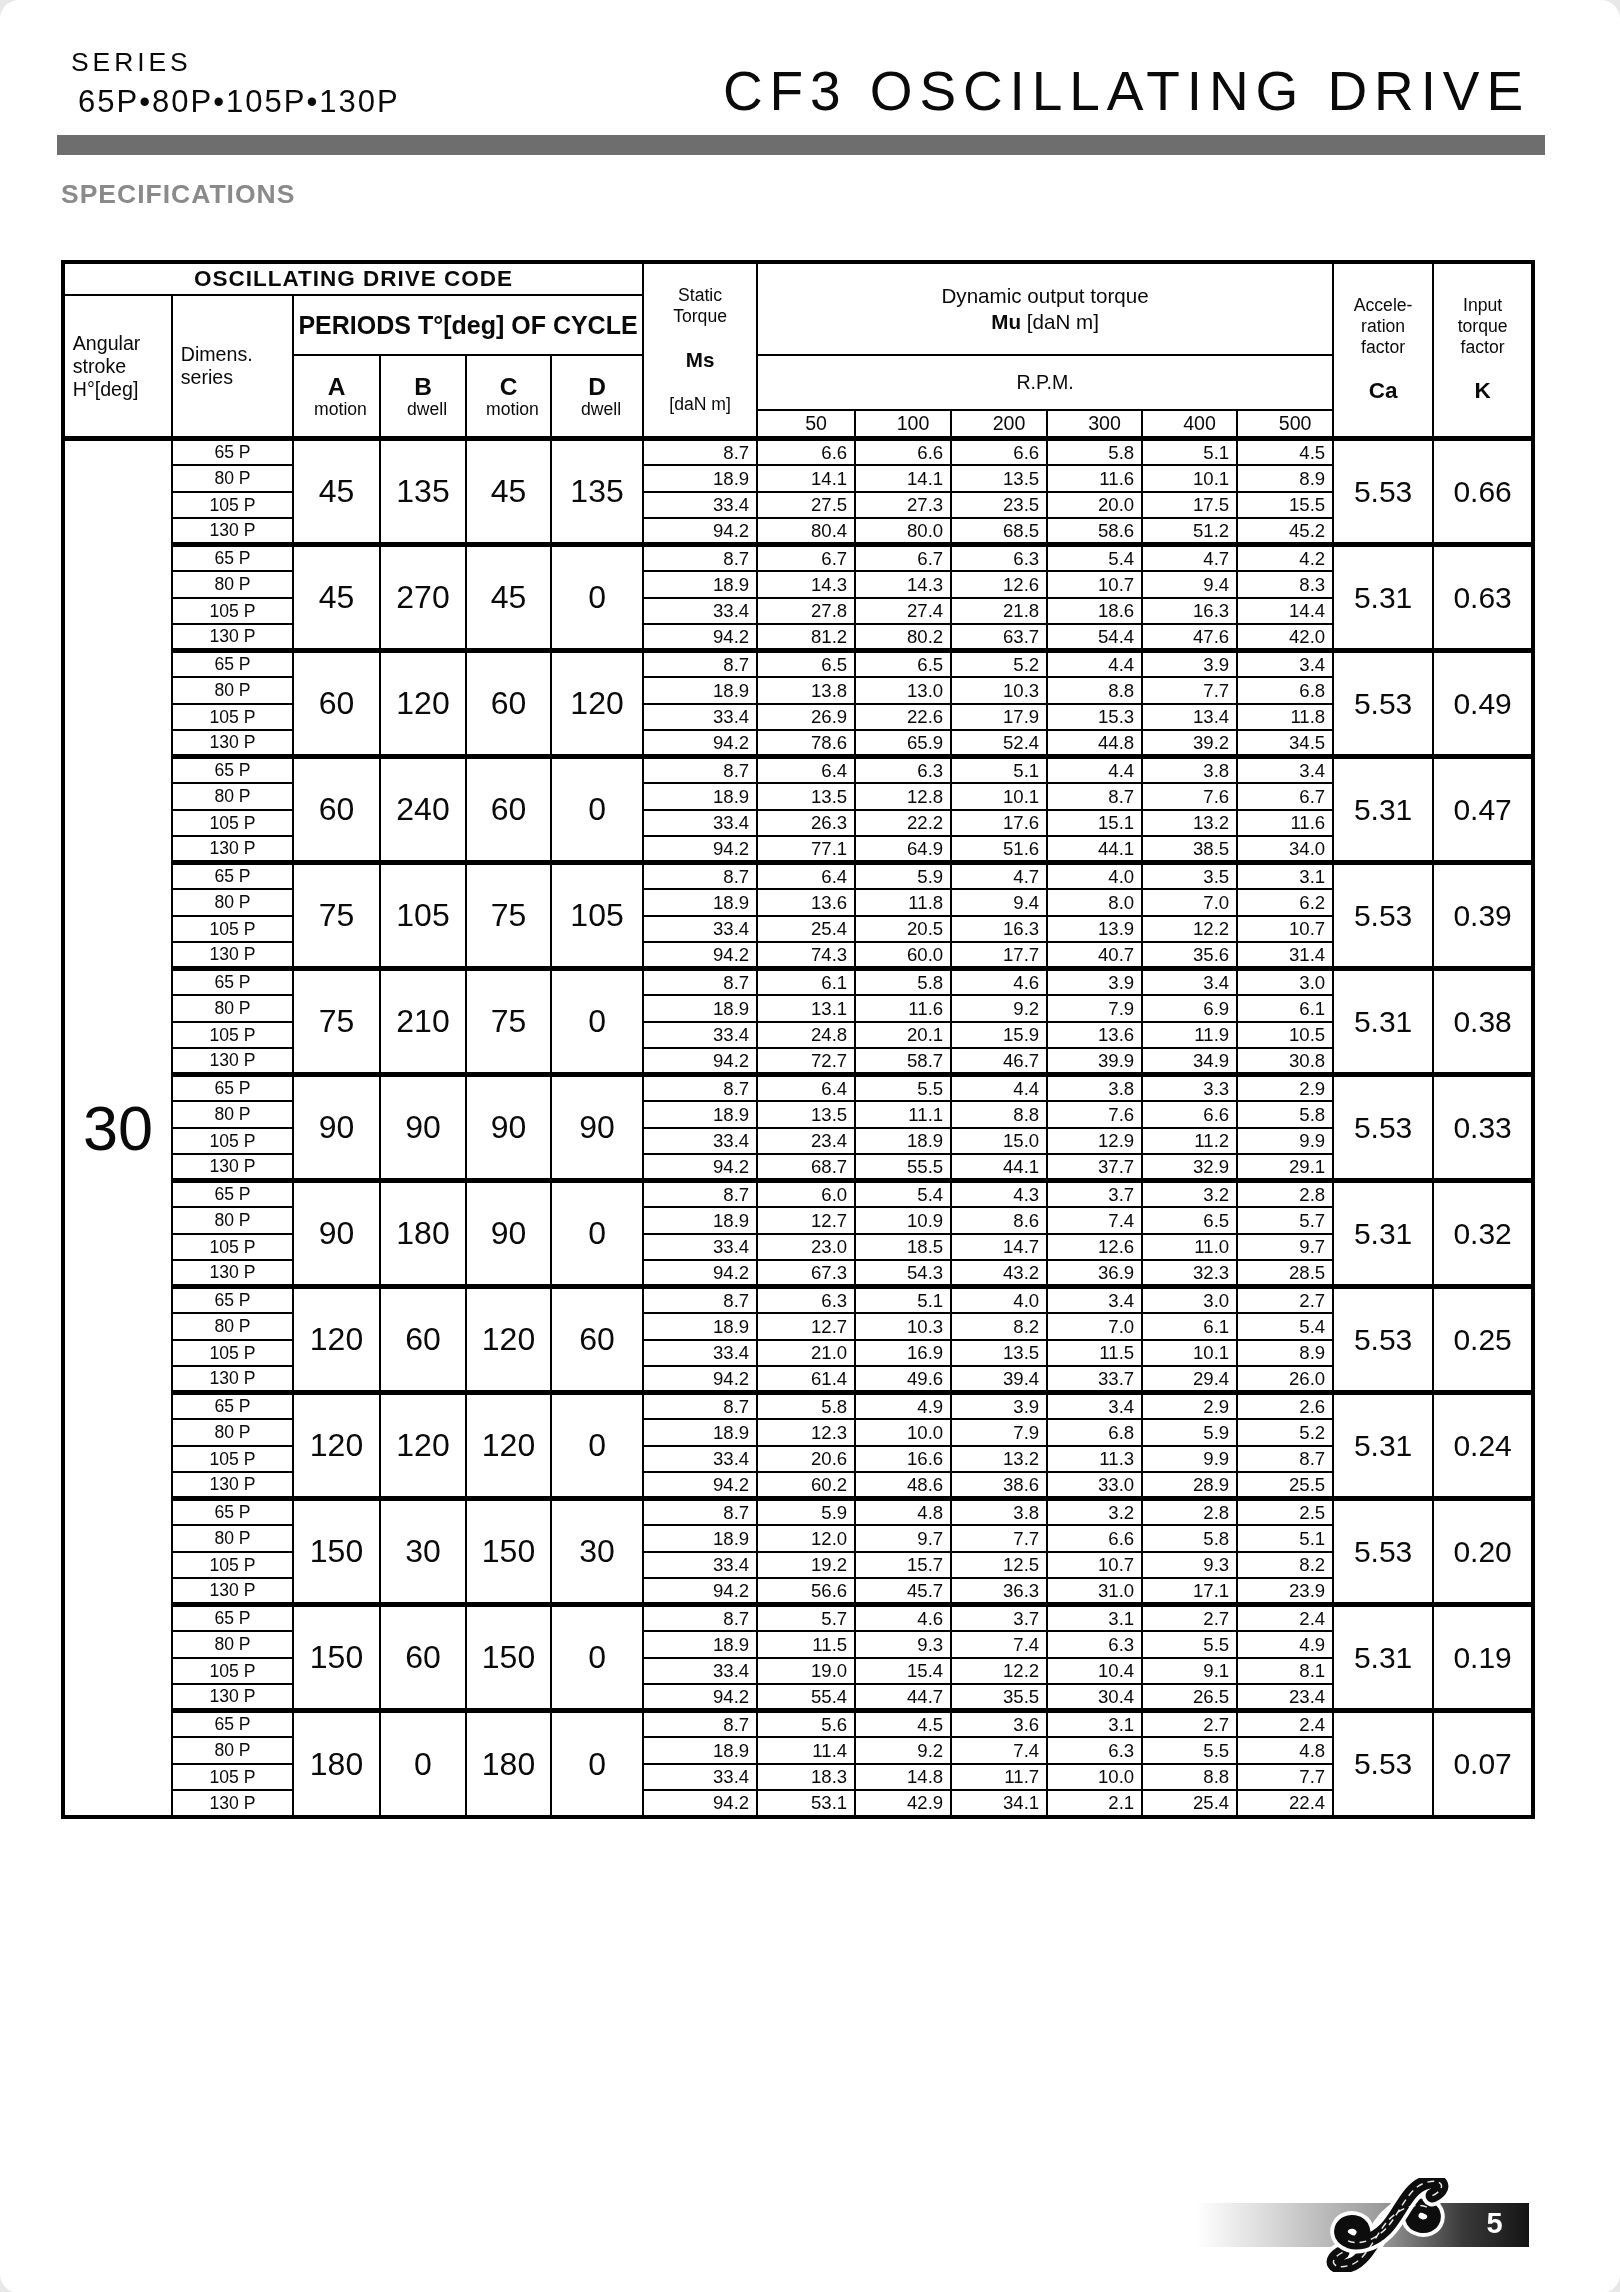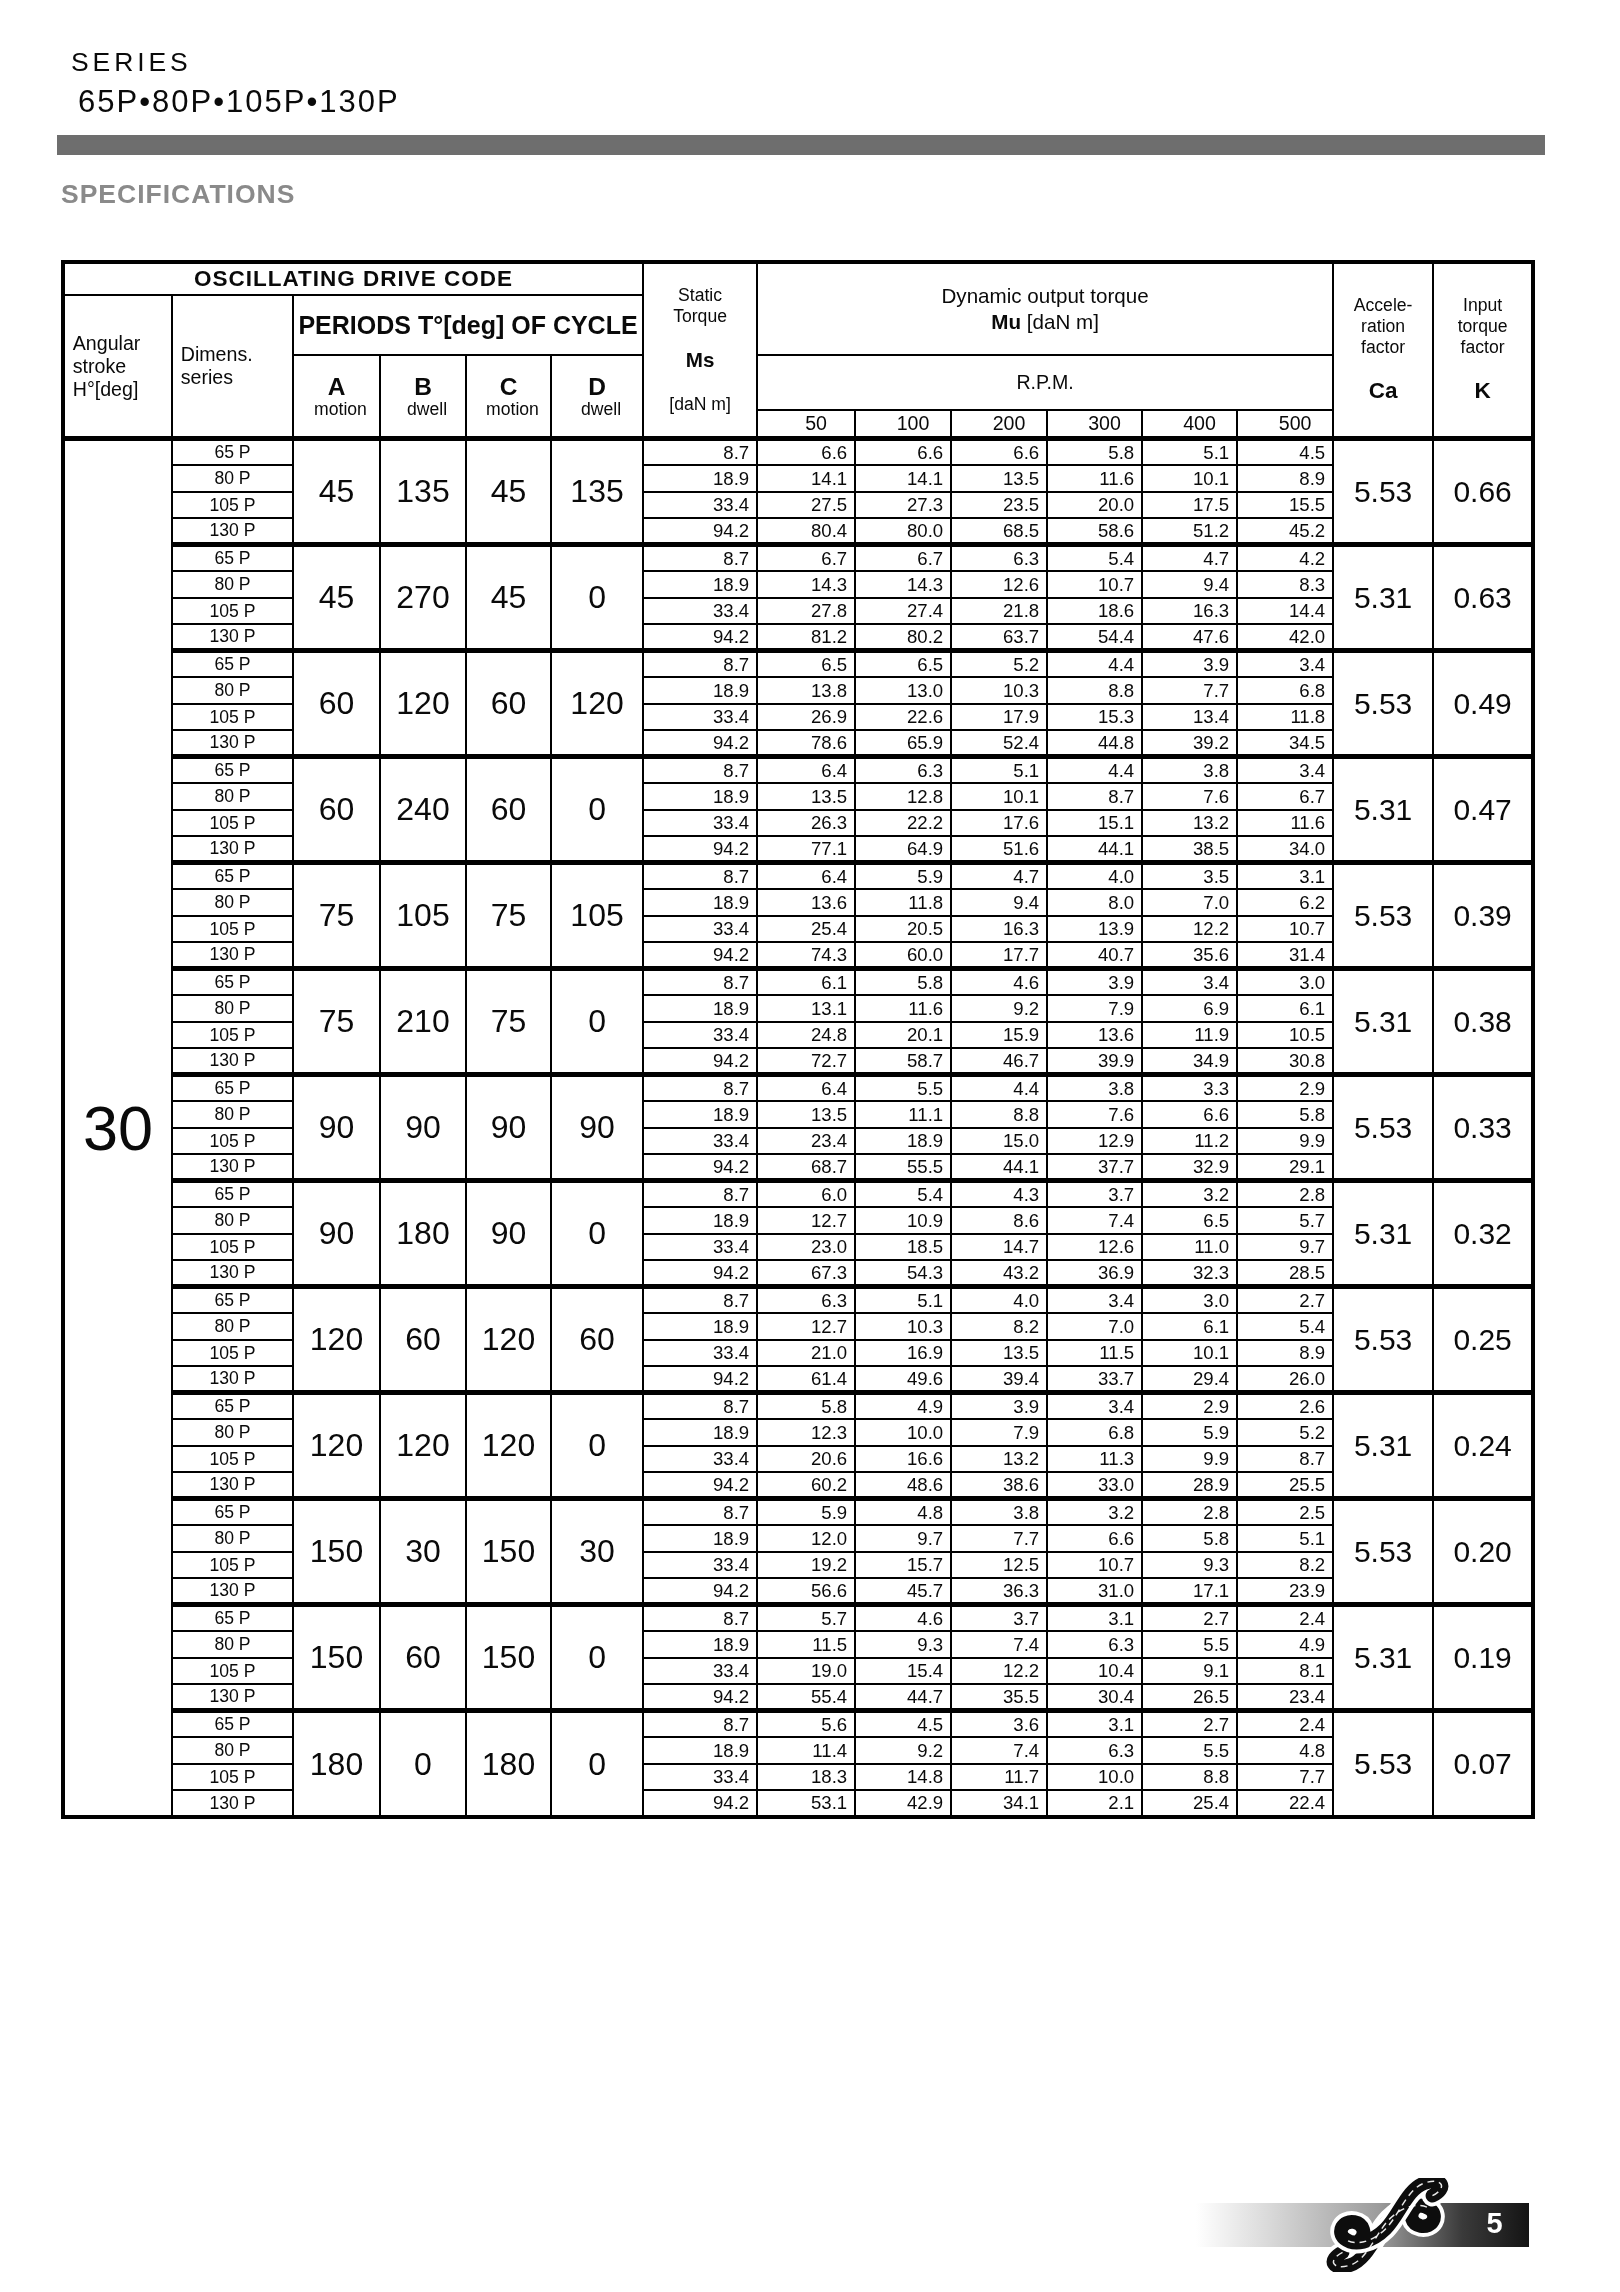--- a/index.html
+++ b/index.html
@@ -1,19 +1,19 @@
 <!DOCTYPE html>
 <html><head>
 <meta charset="utf-8">
 <style>
   * { margin:0; padding:0; box-sizing:border-box; }
   html,body { background:#e8e8e8; }
   .page {
     position:relative; width:1620px; height:2293px; background:#ffffff;
-    font-family:"Liberation Sans", sans-serif; color:#000; margin:0 auto; overflow:hidden;
+    font-family:"Liberation Sans", sans-serif; color:#000; margin:0 auto; overflow:hidden;border-radius:19px;
   }
 
   
   .series-label { position:absolute; left:71px; top:47px; font-size:26.5px; letter-spacing:3.9px; color:#0a0a0a; }
   .series-value { position:absolute; left:78px; top:84px; font-size:31px; letter-spacing:2px; color:#0a0a0a; }
   .doc-title    { position:absolute; right:90px; top:59px; font-size:55px; letter-spacing:6.9px; color:#0a0a0a; white-space:nowrap; }
   .title-rule   { position:absolute; left:57px; top:135px; width:1488px; height:19.6px; background:#6e6e6e; }
   .section-heading { position:absolute; left:61px; top:179px; font-size:26.5px; font-weight:bold; letter-spacing:1px; color:#8a8a8a; }
 
   
@@ -59,20 +59,21 @@
   .footer-page { position:absolute; left:1475px; top:2207px; width:39px; text-align:center;
                  font-size:29px; font-weight:bold; color:#ffffff; }
 </style>
 </head>
 <body>
 
 <div class="page">
 
   <div class="series-label">SERIES</div>
   <div class="series-value">65P•80P•105P•130P</div>
+  <div class="doc-title">CF3 OSCILLATING DRIVE</div>
   <div class="title-rule"></div>
   <div class="section-heading">SPECIFICATIONS</div>
 
   <table class="spec">
     <colgroup>
       <col style="width:109px">
         <col style="width:121px">
       <col style="width:87px">
         <col style="width:86px">
         <col style="width:85px">

